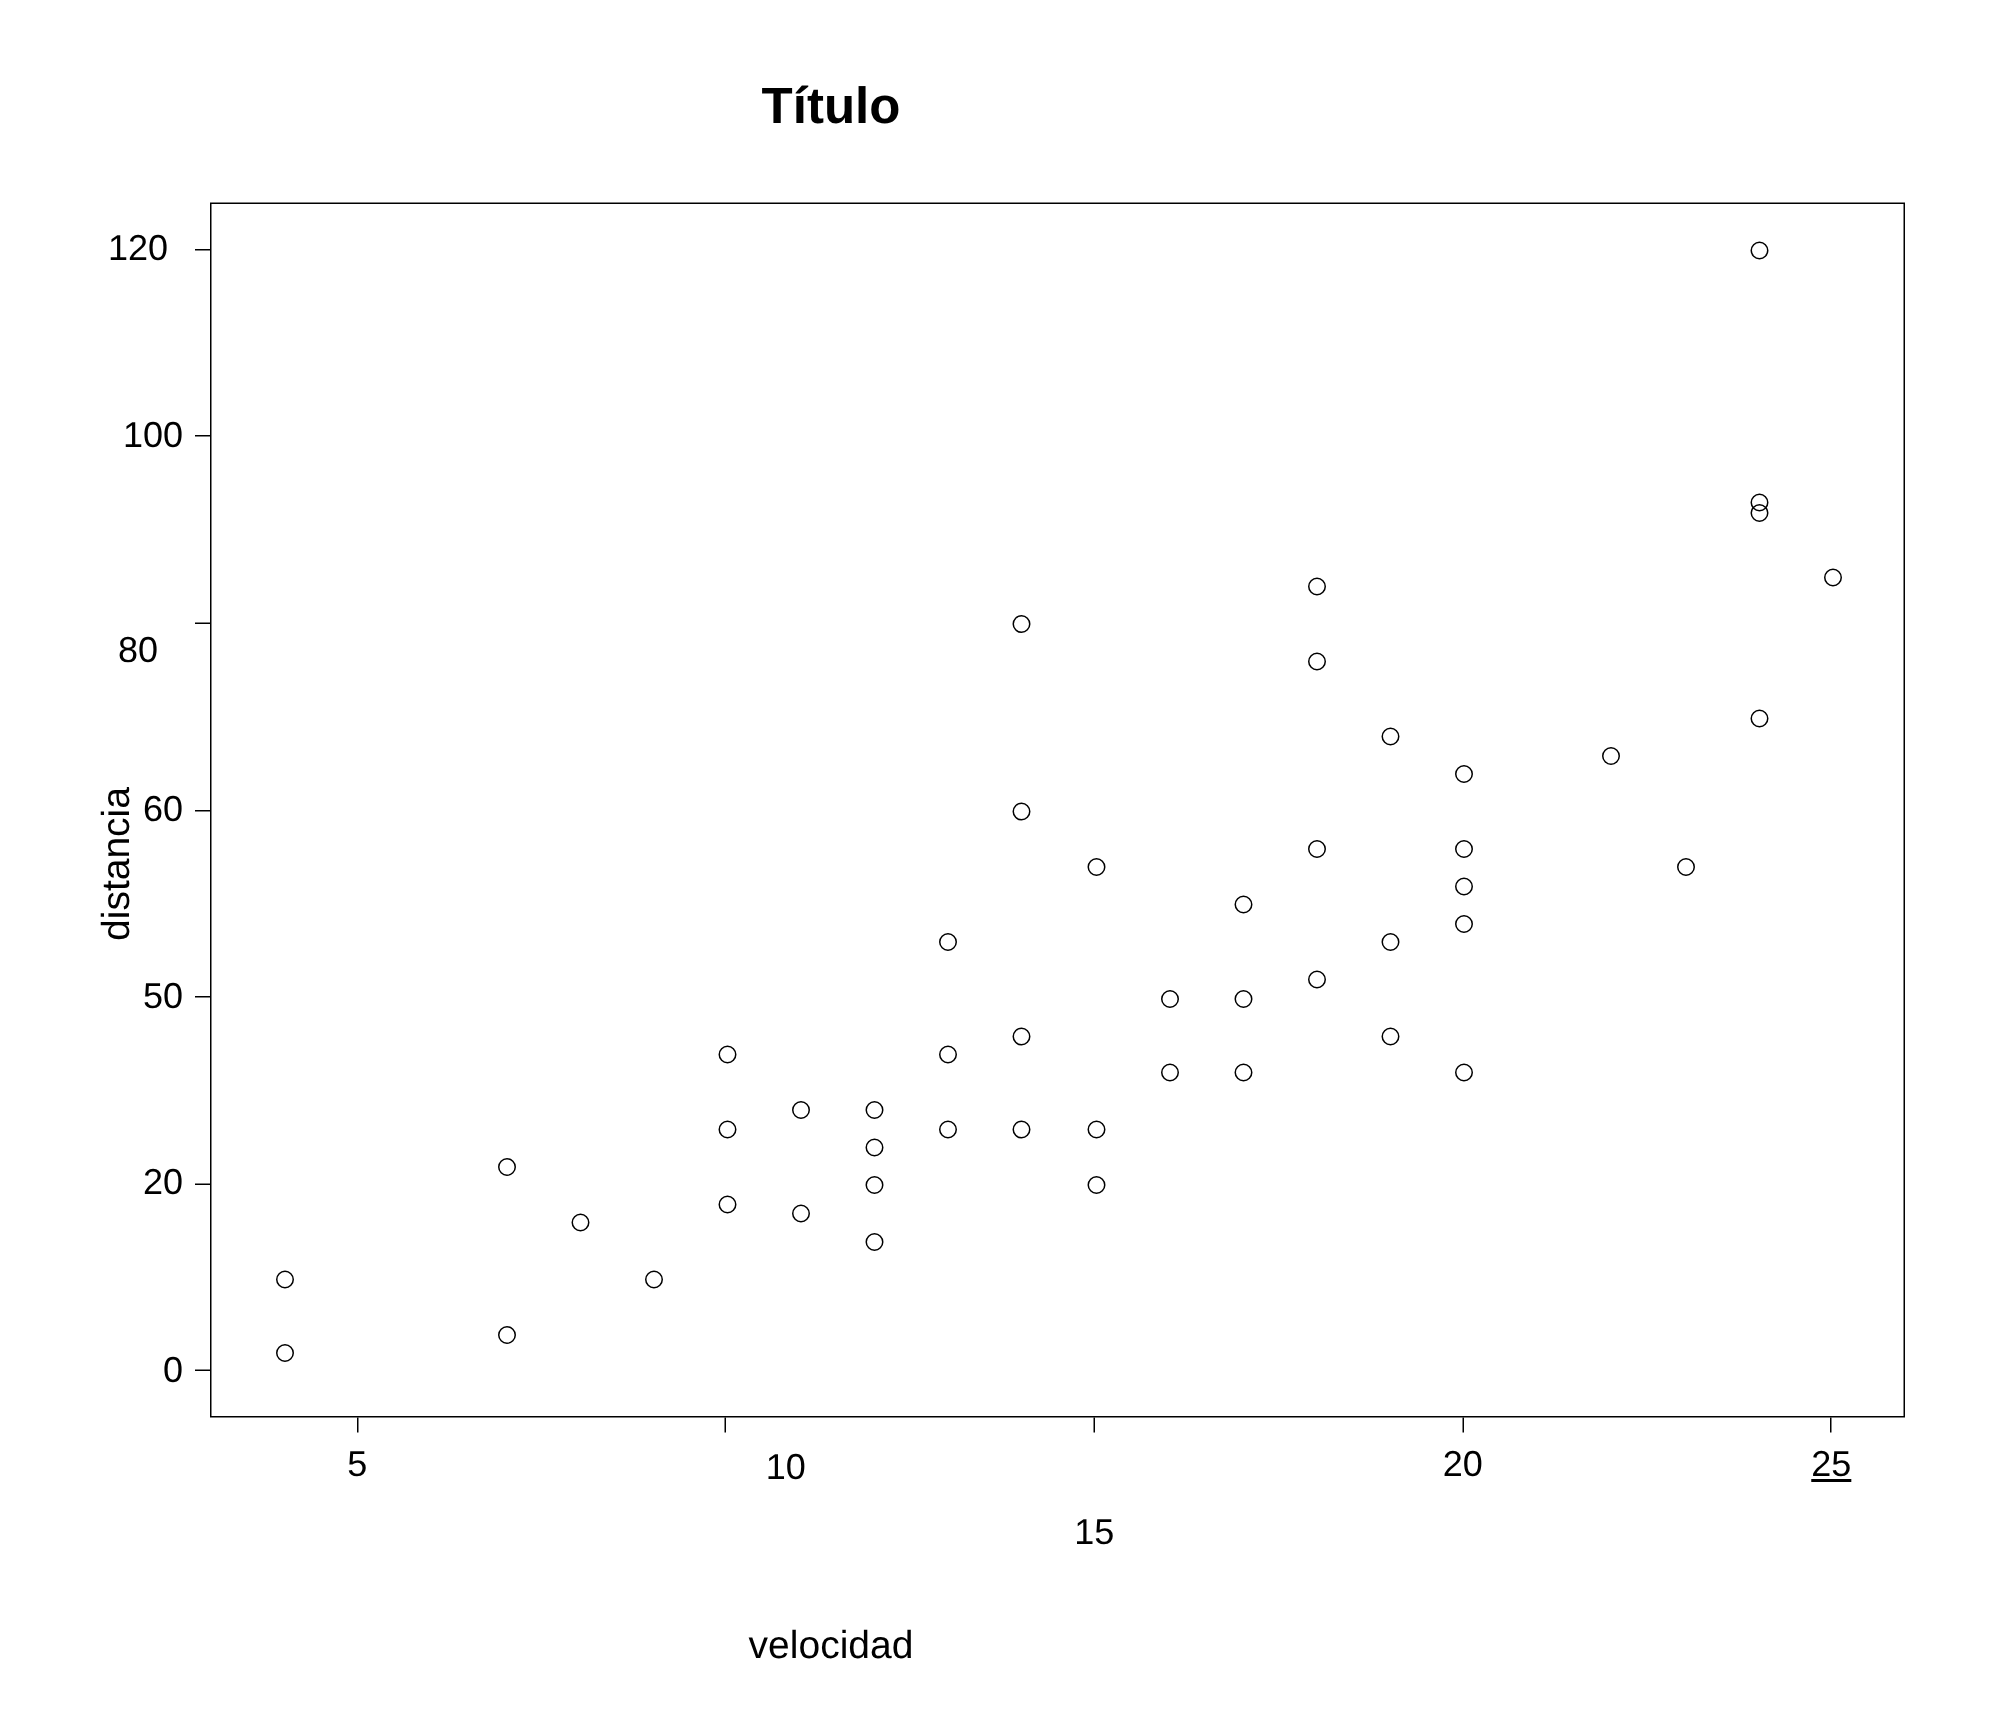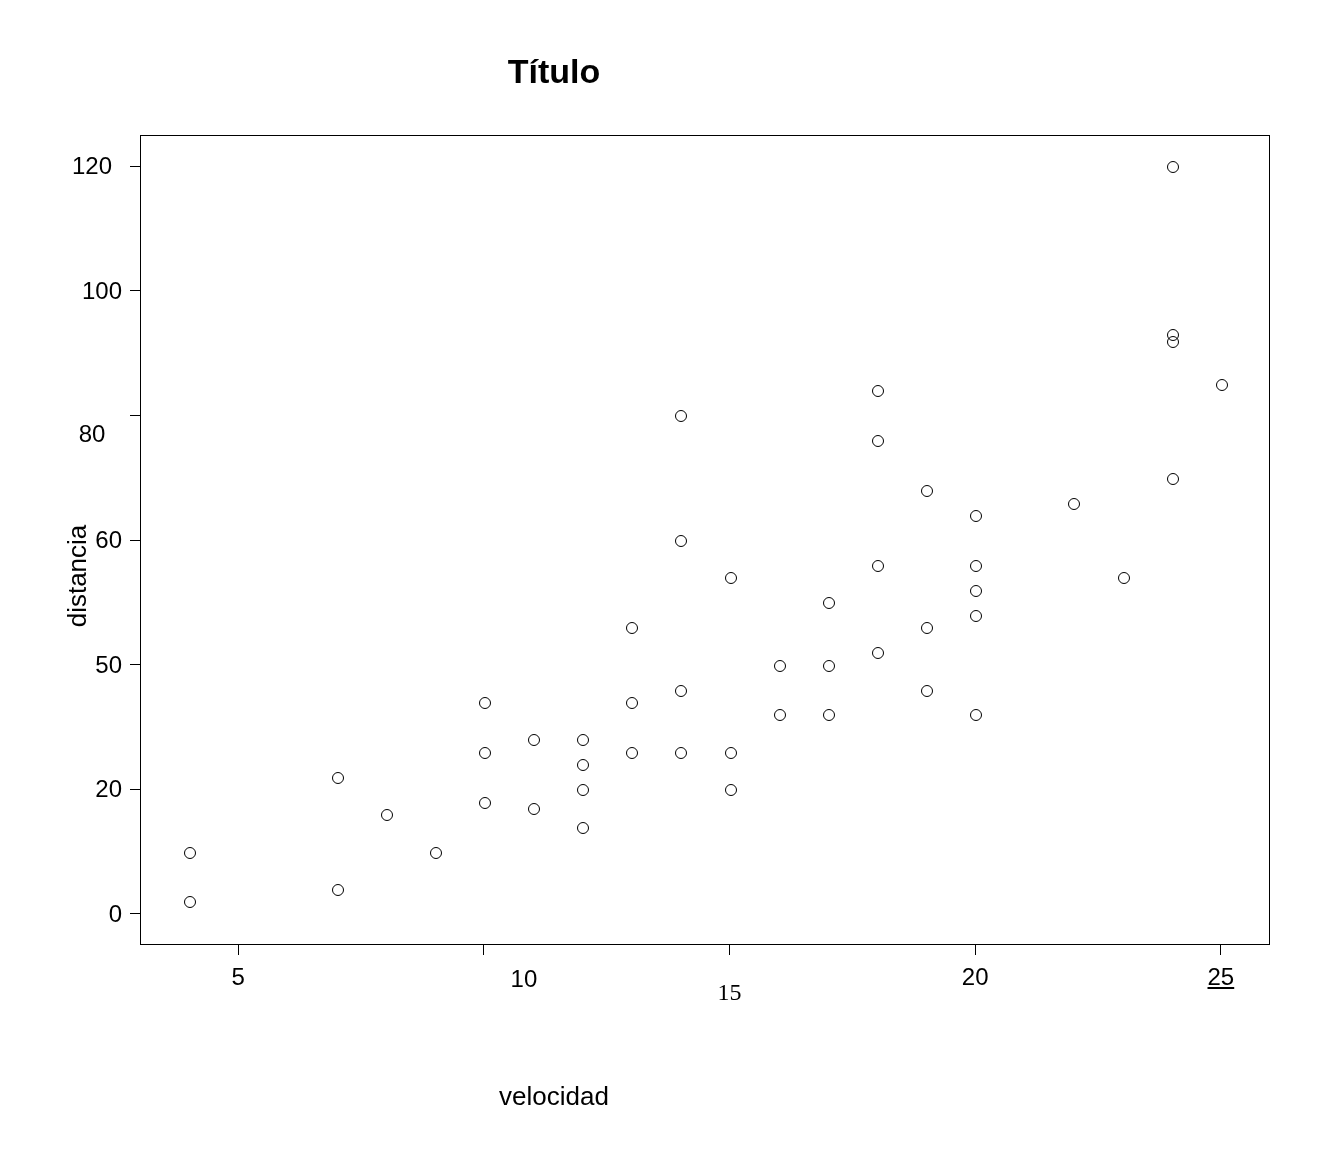--- a/index.html
+++ b/index.html
@@ -69,21 +69,21 @@
       <div class="pt" style="left: 1031.74px; top: 199.385px;"></div>
       <div class="pt" style="left: 1031.74px; top: 31.1538px;"></div>
       <div class="pt" style="left: 1080.87px; top: 249.231px;"></div>
     </div>
   <div id="axes">
       <div class="tickmark" style="left: 237.761px; top: 945px; width: 1px; height: 10px;"></div>
       <div class="xtick" style="left: 238.261px; top: 963px;">5</div>
       <div class="tickmark" style="left: 483.413px; top: 945px; width: 1px; height: 10px;"></div>
       <div class="xtick" style="left: 483.913px; top: 965px; margin-left: 40px;">10</div>
       <div class="tickmark" style="left: 729.065px; top: 945px; width: 1px; height: 10px;"></div>
-      <div class="xtick" style="left: 729.565px; top: 979px; font-family: Liberation Serif, serif;">15</div>
+      <div class="xtick" style="left: 729.565px; top: 1008px;">15</div>
       <div class="tickmark" style="left: 974.717px; top: 945px; width: 1px; height: 10px;"></div>
       <div class="xtick" style="left: 975.217px; top: 963px;">20</div>
       <div class="tickmark" style="left: 1220.37px; top: 945px; width: 1px; height: 10px;"></div>
       <div class="xtick" style="left: 1220.87px; top: 963px; text-decoration: underline;">25</div>
       <div class="tickmark" style="left: 130px; top: 913.346px; width: 10px; height: 1px;"></div>
       <div class="ytick" style="left: 62px; top: 913.846px;">0</div>
       <div class="tickmark" style="left: 130px; top: 788.731px; width: 10px; height: 1px;"></div>
       <div class="ytick" style="left: 62px; top: 789.231px;">20</div>
       <div class="tickmark" style="left: 130px; top: 664.115px; width: 10px; height: 1px;"></div>
       <div class="ytick" style="left: 62px; top: 664.615px;">50</div>

